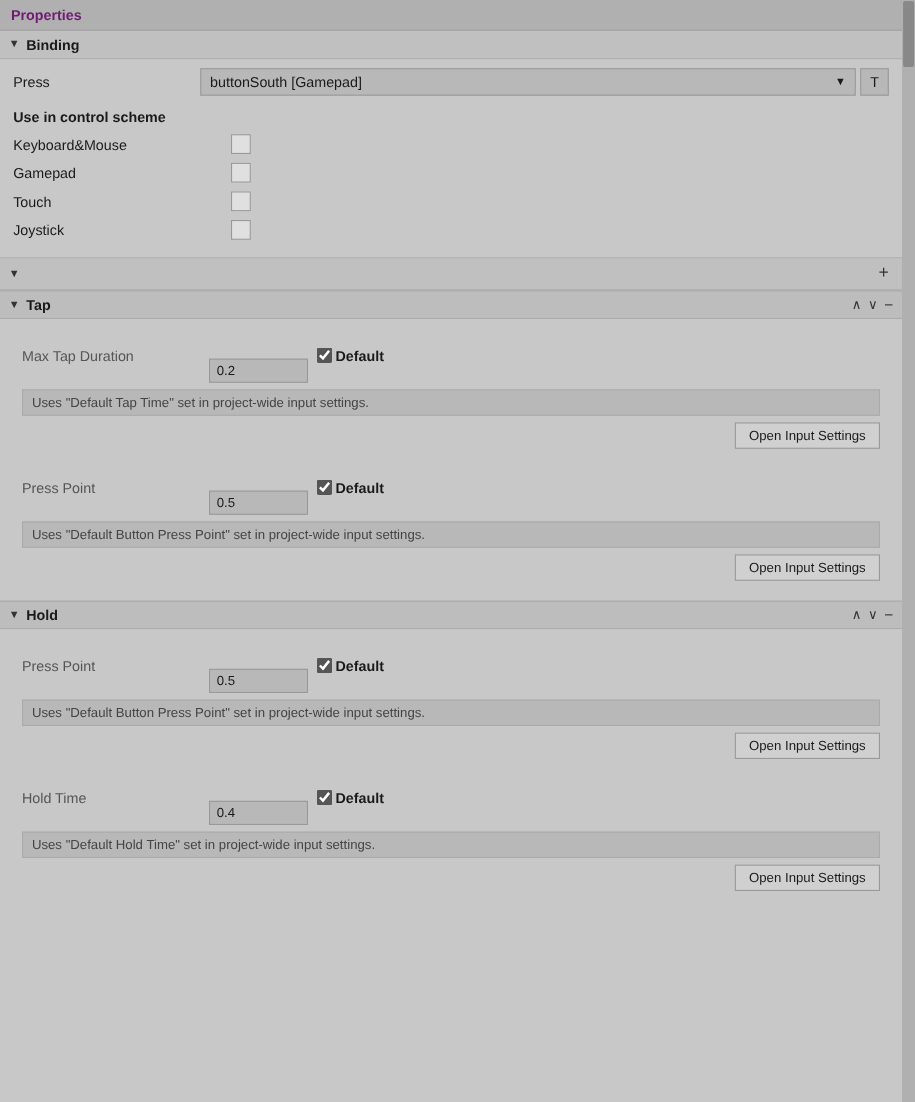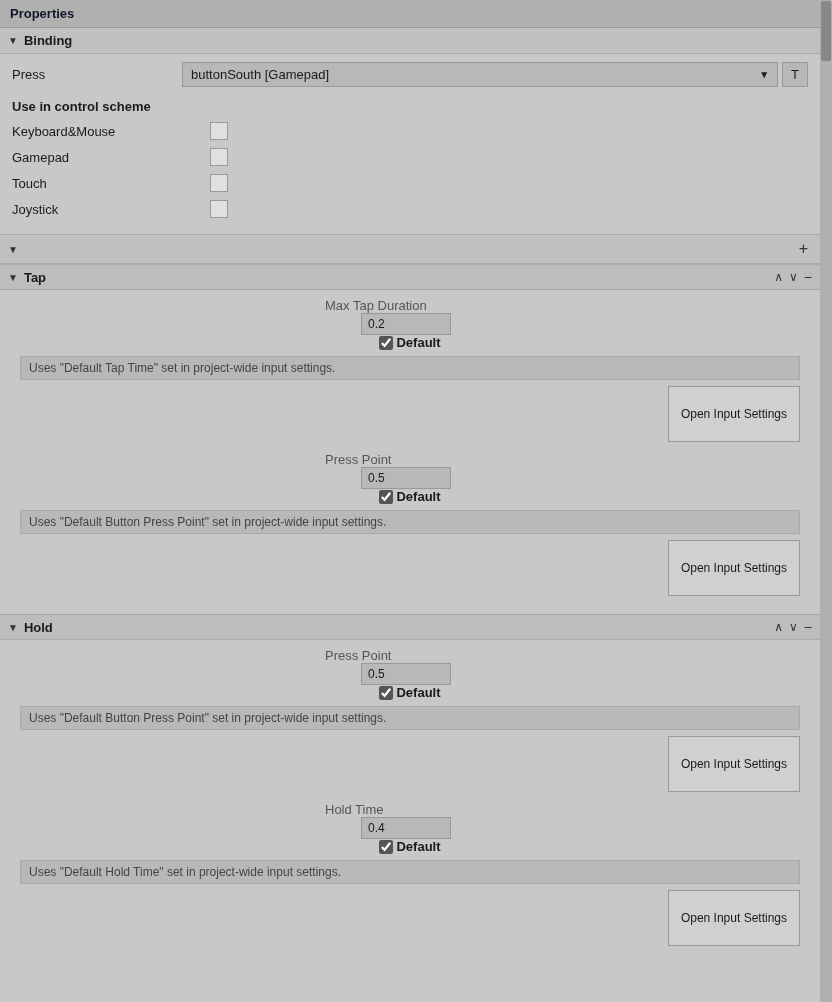--- a/index.html
+++ b/index.html
@@ -8,21 +8,21 @@
       font-size: 13px;
       background: #c8c8c8;
       width: 832px;
       min-height: 1002px;
     }
     .panel-title {
       background: #b0b0b0;
       padding: 6px 10px;
       font-weight: bold;
       font-size: 13px;
-      color: #0f172a;
+      color: #701a75;
       border-bottom: 1px solid #999;
     }
     .section-header {
       display: flex;
       align-items: center;
       padding: 5px 8px;
       background: #c0c0c0;
       border-bottom: 1px solid #aaa;
       cursor: pointer;
     }
@@ -38,36 +38,36 @@
       flex: 1;
     }
     .section-content {
       padding: 8px 12px;
       background: #c8c8c8;
     }
     .field-row {
       display: flex;
       align-items: center;
       margin-bottom: 6px;
-      flex-direction: column;
     }
     .field-label {
       color: #555;
       width: 170px;
       font-size: 13px;
       flex-shrink: 0;
     }
     .field-input {
       background: #b8b8b8;
       border: 1px solid #999;
       padding: 3px 6px;
       width: 90px;
       font-size: 12px;
       color: #1a1a1a;
       margin-right: 8px;
+      margin-top: 28px;
     }
     .checkbox-group {
       display: flex;
       align-items: center;
       gap: 3px;
     }
     .checkbox-group input[type=checkbox] {
       width: 14px;
       height: 14px;
       accent-color: #555;
@@ -84,21 +84,21 @@
       font-size: 12px;
       color: #444;
       margin-bottom: 6px;
       width: 100%;
     }
     .open-btn {
       display: block;
       margin-left: auto;
       background: #d0d0d0;
       border: 1px solid #999;
-      padding: 20px 12px;
+      padding: 4px 12px;
       font-size: 12px;
       cursor: pointer;
       color: #1a1a1a;
       margin-bottom: 10px;
     }
     .subsection-header {
       display: flex;
       align-items: center;
       padding: 4px 8px;
       background: #bdbdbd;

